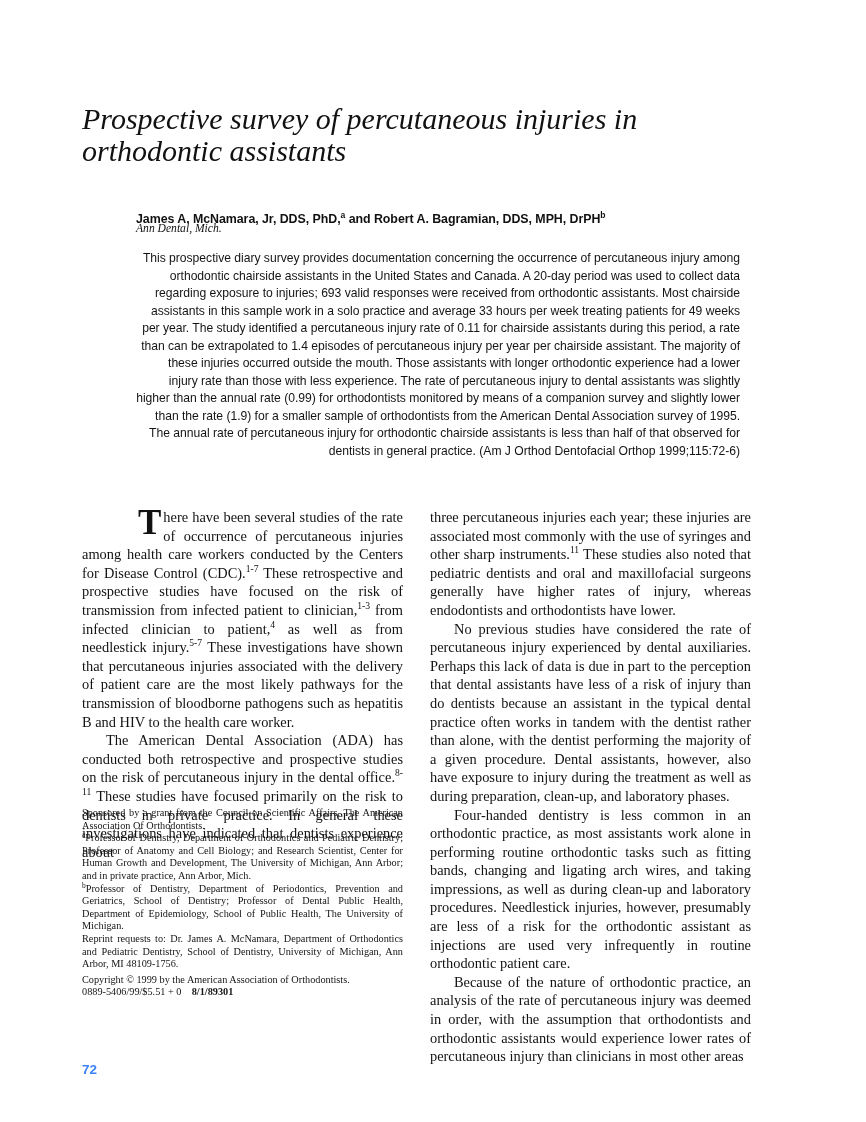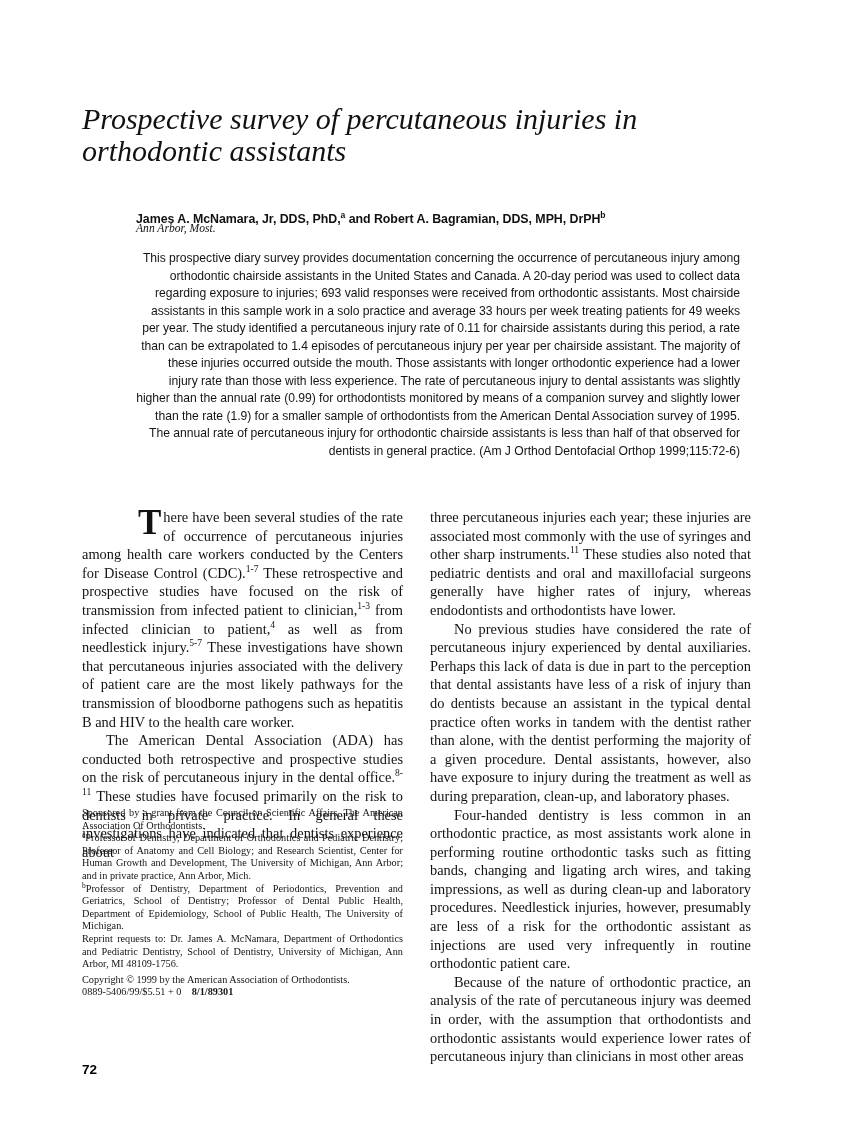--- a/index.html
+++ b/index.html
@@ -129,36 +129,36 @@
   .issn b { font-weight: bold; }
 
   
   .folio {
     position: absolute;
     left: 82px;
     top: 1062px;
     font-family: "Liberation Sans", "DejaVu Sans", sans-serif;
     font-size: 13.5px;
     font-weight: bold;
-    color: #000000;
+    color: #3b82f6;
   }
 </style>
 </head>
 <body>
 
 <div class="page">
 
 
   <div class="article-title">Prospective survey of percutaneous injuries in orthodontic assistants</div>
 
   <div class="byline">
     <span>James A. McNamara, Jr, DDS, PhD,</span><sup>a</sup><span> and Robert A. Bagramian, DDS, MPH, DrPH</span><sup>b</sup>
   </div>
 
-  <div class="byline-city">Ann Arbor, Most.</div>
+  <div class="byline-city">Ann Dental, Mich.</div>
 
   <div class="abstract">This prospective diary survey provides documentation concerning the occurrence of percutaneous injury among orthodontic chairside assistants in the United States and Canada. A 20-day period was used to collect data regarding exposure to injuries; 693 valid responses were received from orthodontic assistants. Most chairside assistants in this sample work in a solo practice and average 33 hours per week treating patients for 49 weeks per year. The study identified a percutaneous injury rate of 0.11 for chairside assistants during this period, a rate than can be extrapolated to 1.4 episodes of percutaneous injury per year per chairside assistant. The majority of these injuries occurred outside the mouth. Those assistants with longer orthodontic experience had a lower injury rate than those with less experience. The rate of percutaneous injury to dental assistants was slightly higher than the annual rate (0.99) for orthodontists monitored by means of a companion survey and slightly lower than the rate (1.9) for a smaller sample of orthodontists from the American Dental Association survey of 1995. The annual rate of percutaneous injury for orthodontic chairside assistants is less than half of that observed for dentists in general practice. (Am J Orthod Dentofacial Orthop 1999;115:72-6)</div>
 
   <div class="col col-left">
     <p class="first"><span class="dropcap">T</span><span>here have been several studies of the rate of occurrence of percutaneous injuries among health care workers conducted by the Centers for Disease Control (CDC).</span><sup>1-7</sup><span> These retrospective and prospective studies have focused on the risk of transmission from infected patient to clinician,</span><sup>1-3</sup><span> from infected clinician to patient,</span><sup>4</sup><span> as well as from needlestick injury.</span><sup>5-7</sup><span> These investigations have shown that percutaneous injuries associated with the delivery of patient care are the most likely pathways for the transmission of bloodborne pathogens such as hepatitis B and HIV to the health care worker.</span></p>
     <p><span>The American Dental Association (ADA) has conducted both retrospective and prospective studies on the risk of percutaneous injury in the dental office.</span><sup>8-11</sup><span> These studies have focused primarily on the risk to dentists in private practice. In general these investigations have indicated that dentists experience about</span></p>
   </div>
 
   <div class="col col-right">
     <p class="first"><span>three percutaneous injuries each year; these injuries are associated most commonly with the use of syringes and other sharp instruments.</span><sup>11</sup><span> These studies also noted that pediatric dentists and oral and maxillofacial surgeons generally have higher rates of injury, whereas endodontists and orthodontists have lower.</span></p>

